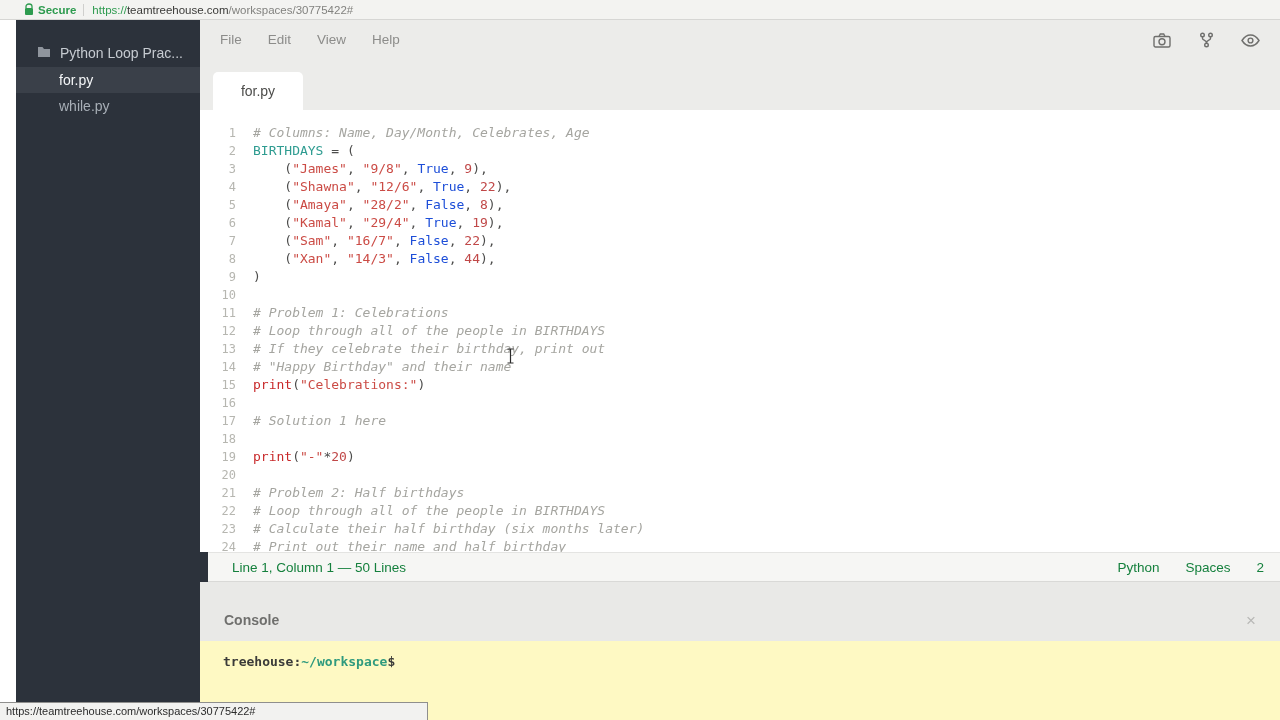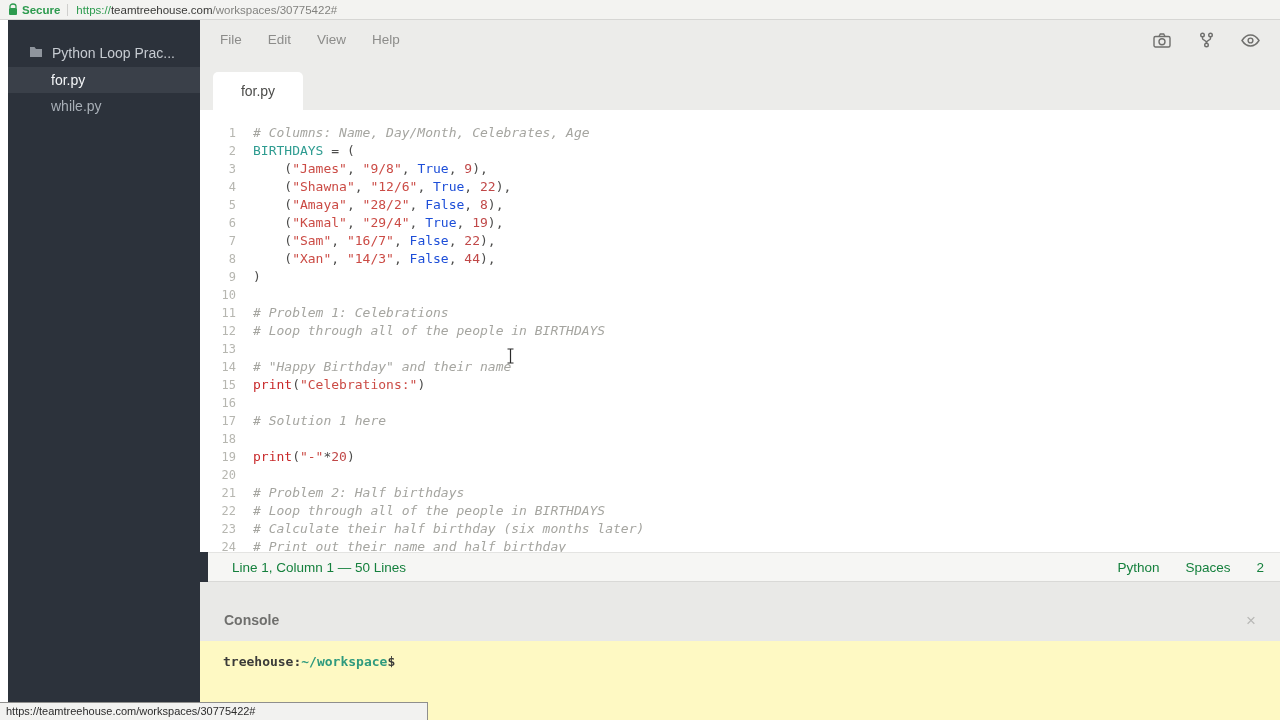--- a/index.html
+++ b/index.html
@@ -2,30 +2,30 @@
 <html><head>
 <meta charset="utf-8">
 <style>
   * { margin:0; padding:0; box-sizing:border-box; }
   html,body { width:1280px; height:720px; overflow:hidden; }
   body { position:relative; background:#ffffff; font-family:"Liberation Sans", sans-serif; }
 
   
   .browser-bar { position:absolute; top:0; left:0; width:1280px; height:20px;
     background:#f3f3f1; border-bottom:1px solid #d6d6d4; display:flex; align-items:center;
-    padding-left:8px; font-size:11.5px; }
+    padding-left:24px; font-size:11.5px; }
   .lock-icon { display:inline-flex; margin-right:4px; }
   .secure-label { color:#2d9b4f; font-weight:bold; margin-right:7px; }
   .chip-divider { width:1px; height:12px; background:#cfcfcd; margin-right:8px; }
   .url-scheme { color:#2d9b4f; }
   .url-host { color:#3a3a38; }
   .url-path { color:#82827f; }
 
   
-  .sidebar { position:absolute; top:20px; left:8px; width:200px; height:700px; background:#2c323b; padding-top:19px; }
+  .sidebar { position:absolute; top:20px; left:16px; width:200px; height:700px; background:#2c323b; padding-top:19px; }
   .project-row { height:28px; display:flex; align-items:center; padding-left:21px; color:#c6cbd1; font-size:14px; cursor:default; }
   .project-row .label { margin-left:9px; white-space:nowrap; overflow:hidden; }
   .file-item { height:26px; line-height:26px; padding-left:43px; font-size:14px; color:#a8afb7; cursor:default; }
   .file-item.active { background:#3a4049; color:#f4f6f8; }
 
   
   .main { position:absolute; top:20px; left:200px; width:1080px; height:700px; }
   .main-top { position:absolute; top:0; left:0; width:1080px; height:90px; background:#ececea; }
   .menubar { position:absolute; top:12px; left:20px; display:flex; gap:26px; font-size:13.5px; color:#8c8c8a; }
   .menu-item { cursor:default; }
@@ -189,20 +189,21 @@
       <div class="code-line">
         <span class="gutter">11</span>
         <span class="code-text"><span class="tok-c"># Problem 1: Celebrations</span></span>
       </div>
       <div class="code-line">
         <span class="gutter">12</span>
         <span class="code-text"><span class="tok-c"># Loop through all of the people in BIRTHDAYS</span></span>
       </div>
       <div class="code-line">
         <span class="gutter">13</span>
+        <span class="code-text"><span class="tok-c"># If they celebrate their birthday, print out</span></span>
       </div>
       <div class="code-line">
         <span class="gutter">14</span>
         <span class="code-text"><span class="tok-c"># "Happy Birthday" and their name</span></span>
       </div>
       <div class="code-line">
         <span class="gutter">15</span>
         <span class="code-text"><span class="tok-f">print</span><span class="tok-p">(</span><span class="tok-s">"Celebrations:"</span><span class="tok-p">)</span></span>
       </div>
       <div class="code-line">

